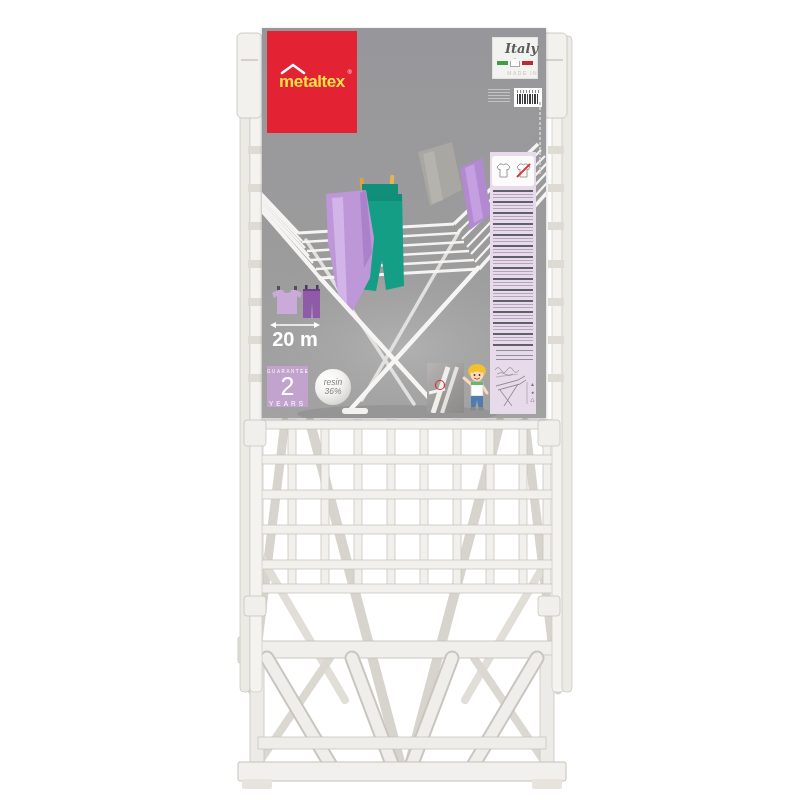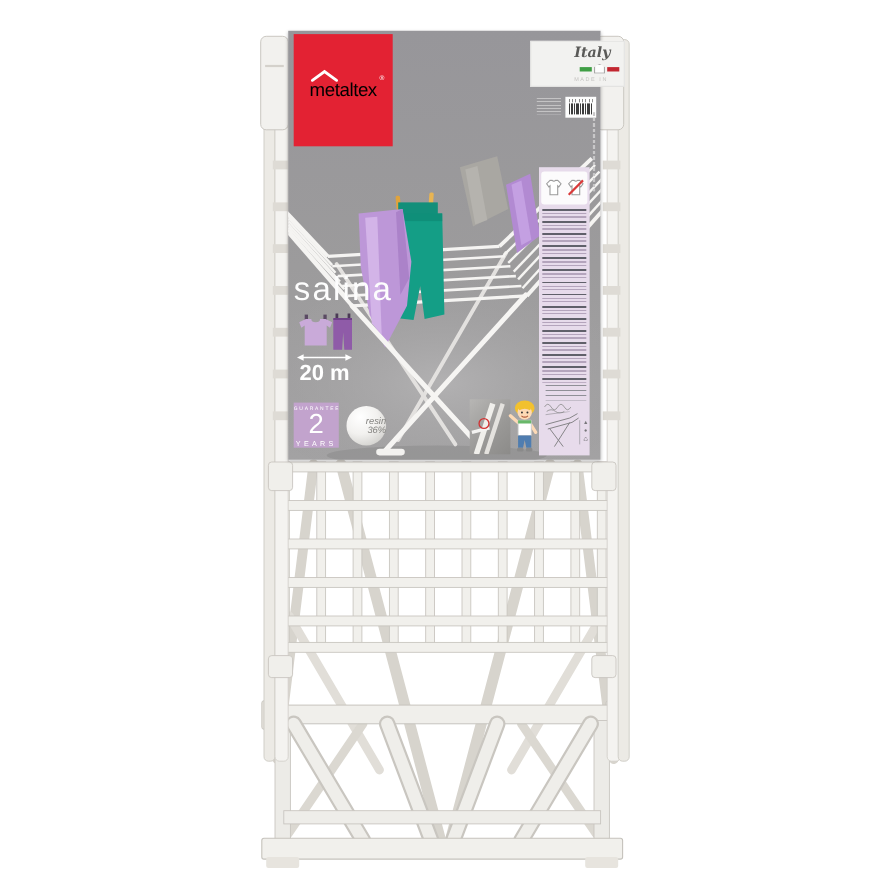--- a/index.html
+++ b/index.html
@@ -7,26 +7,26 @@
   .abs{position:absolute;}
   #stage{position:relative;width:800px;height:800px;background:#ffffff;}
 
   
   #label{left:262px;top:28px;width:284px;height:390px;
     background:linear-gradient(180deg,#97969a 0%,#9c9b9c 55%,#a3a2a3 100%);
     box-shadow:0 1px 3px rgba(0,0,0,.25);}
   #brand-square{left:5px;top:3px;width:90px;height:102px;background:#e32233;
     display:flex;align-items:center;justify-content:center;}
   #brand-inner{position:relative;text-align:center;}
-  #brand-name{color:#000000;font-weight:normal;font-size:17px;letter-spacing:-.4px;line-height:1;}
+  #brand-name{color:#fde047;font-weight:bold;font-size:17px;letter-spacing:-.4px;line-height:1;}
   #brand-reg{position:absolute;right:-7px;top:-4px;color:#fff;font-size:6px;}
   #brand-roof{position:absolute;left:1px;top:-10px;}
 
-  #italy-badge{left:220px;top:9px;width:46px;height:42px;background:#f2f2f0;
-    box-shadow:0 0 0 1px #e3e3e1 inset;text-align:left;padding-left:40px;}
+  #italy-badge{left:230px;top:9px;width:46px;height:42px;background:#f2f2f0;
+    box-shadow:0 0 0 1px #e3e3e1 inset;text-align:right;}
   #italy-script{font-family:"DejaVu Serif",serif;font-style:italic;font-weight:bold;
     color:#5a5a58;font-size:13px;line-height:1;margin-top:5px;}
   .flag-row{display:flex;justify-content:center;align-items:center;gap:2px;margin-top:3px;}
   .flag-green{width:11px;height:4px;background:#3f9e44;}
   .flag-house{width:8px;height:7px;background:#fdfdfd;border:1px solid #a9a9a7;
     clip-path:polygon(50% 0,100% 35%,100% 100%,0 100%,0 35%);}
   .flag-red{width:11px;height:4px;background:#c22630;}
   #made-in{color:#c6c5c2;font-size:5px;letter-spacing:1.4px;margin-top:3px;}
 
   #barcode-block{left:226px;top:60px;width:52px;height:18px;}
@@ -59,21 +59,21 @@
   
   #guarantee{left:5px;top:338px;width:41px;height:41px;background:#c2a3cd;color:#fff;
     text-align:center;overflow:hidden;}
   #guarantee .g-head{font-size:4.5px;letter-spacing:1.6px;margin-top:3px;}
   #guarantee .g-num{font-size:25px;line-height:25px;font-weight:normal;}
   #guarantee .g-unit{font-size:6.5px;letter-spacing:3px;margin-top:1px;}
 
   
   #resin{left:53px;top:341px;width:36px;height:36px;border-radius:50%;
     background:radial-gradient(circle at 35% 28%,#ffffff 0%,#f2f1ef 45%,#d8d7d4 75%,#bdbcb9 100%);
-    display:flex;flex-direction:column;align-items:flex-end;justify-content:center;
+    display:flex;flex-direction:column;align-items:center;justify-content:center;
     color:#83827f;font-size:8.5px;font-style:italic;line-height:1.05;}
 
   
   #inset-photo{left:165px;top:335px;width:37px;height:50px;overflow:hidden;
     background:linear-gradient(135deg,#b7b6b4 0%,#999896 60%,#8c8b89 100%);}
 </style>
 </head>
 <body>
 <div id="stage">
 
@@ -306,21 +306,20 @@
             <line x1="28" y1="10" x2="34" y2="6"></line>
         <line x1="8" y1="16" x2="20" y2="32"></line>
             <line x1="26" y1="10" x2="12" y2="32"></line>
         <line x1="4" y1="3" x2="26" y2="0" stroke-width="0.5"></line>
         <line x1="35" y1="8" x2="35" y2="30" stroke-width="0.5"></line>
       </g>
     </svg>
     <div id="recycle-marks" class="abs">▲<br>●<br>♺</div>
   </div>
 
-  <div id="product-name" class="abs">salina</div>
 
   <svg class="abs" style="left:6px;top:256px" width="58" height="40" viewBox="0 0 58 40">
     <g>
       <rect x="9" y="2" width="3" height="6" fill="#5a4a63"></rect>
           <rect x="26" y="2" width="3" height="6" fill="#5a4a63"></rect>
       <path d="M10,6 L4,9 L6,14 L9,12 L9,30 L29,30 L29,12 L32,14 L34,9 L28,6 L23,6 a4,3 0 0 1 -8,0 Z" fill="#c9aad9"></path>
     </g>
     <g>
       <rect x="37" y="1" width="2.5" height="7" fill="#4a3a55"></rect>
           <rect x="48" y="1" width="2.5" height="7" fill="#4a3a55"></rect>

